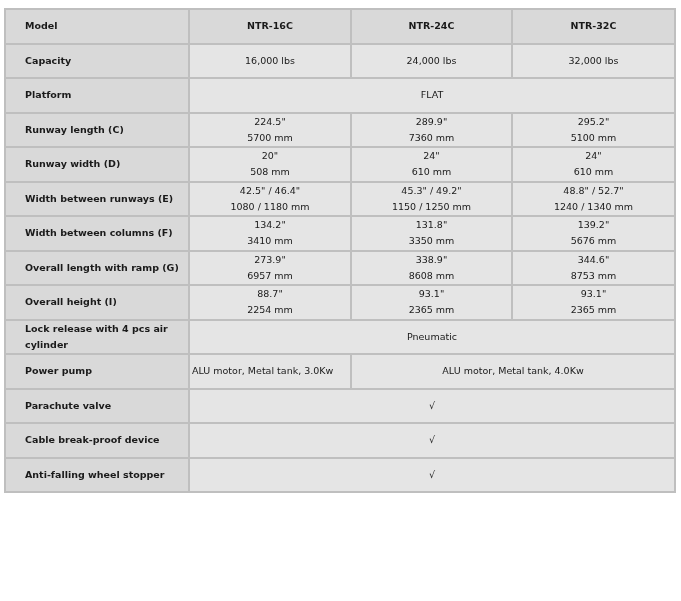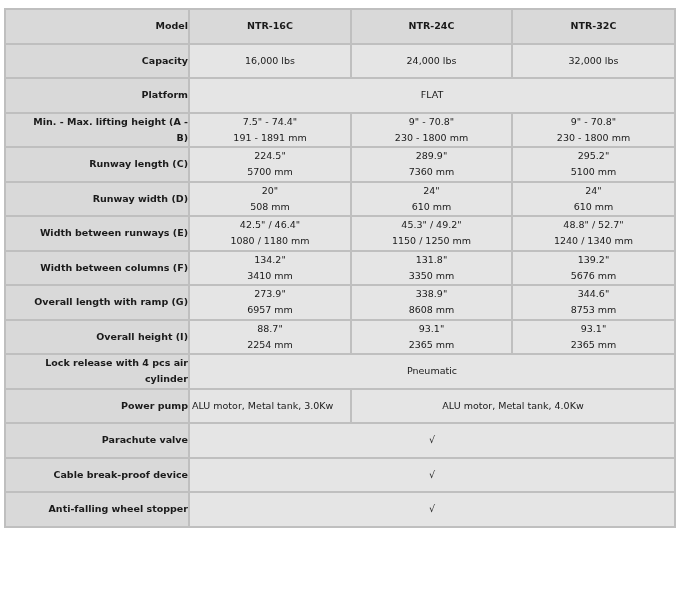--- a/index.html
+++ b/index.html
@@ -8,21 +8,21 @@
     position: absolute; left: 4px; top: 8px;
     width: 670px; border-collapse: collapse; table-layout: fixed;
     font-size: 9.5px; color: #1a1a1a;
   }
   table.spec td {
     border: 2px solid #bfbfbf;
     height: 32.5px; padding: 0; text-align: center; vertical-align: middle; line-height: 16px;
     background: #e5e5e5;
   }
   table.spec td.label {
-    background: #d9d9d9; text-align: right; padding-left: 19px; font-weight: bold;
+    background: #d9d9d9; text-align: left; padding-left: 19px; font-weight: bold;
   }
   table.spec tr.header td { background: #d9d9d9; font-weight: bold; }
   table.spec td.left { text-align: left; padding-left: 2px; margin-left: 45px; }
   .line { display: block; }
 </style>
 </head>
 <body>
 
 <table class="spec">
   <colgroup>
@@ -44,35 +44,20 @@
       <td>16,000 lbs</td>
       <td>24,000 lbs</td>
       <td>32,000 lbs</td>
     </tr>
 
     <tr>
       <td class="label">Platform</td>
       <td colspan="3">FLAT</td>
     </tr>
 
-    <tr>
-      <td class="label">Min. - Max. lifting height (A - B)</td>
-      <td>
-          <span class="line">7.5" - 74.4"</span>
-          <span class="line">191 - 1891 mm</span>
-        </td>
-      <td>
-          <span class="line">9" - 70.8"</span>
-          <span class="line">230 - 1800 mm</span>
-        </td>
-      <td>
-          <span class="line">9" - 70.8"</span>
-          <span class="line">230 - 1800 mm</span>
-        </td>
-    </tr>
 
     <tr>
       <td class="label">Runway length (C)</td>
       <td>
           <span class="line">224.5"</span>
           <span class="line">5700 mm</span>
         </td>
       <td>
           <span class="line">289.9"</span>
           <span class="line">7360 mm</span>

